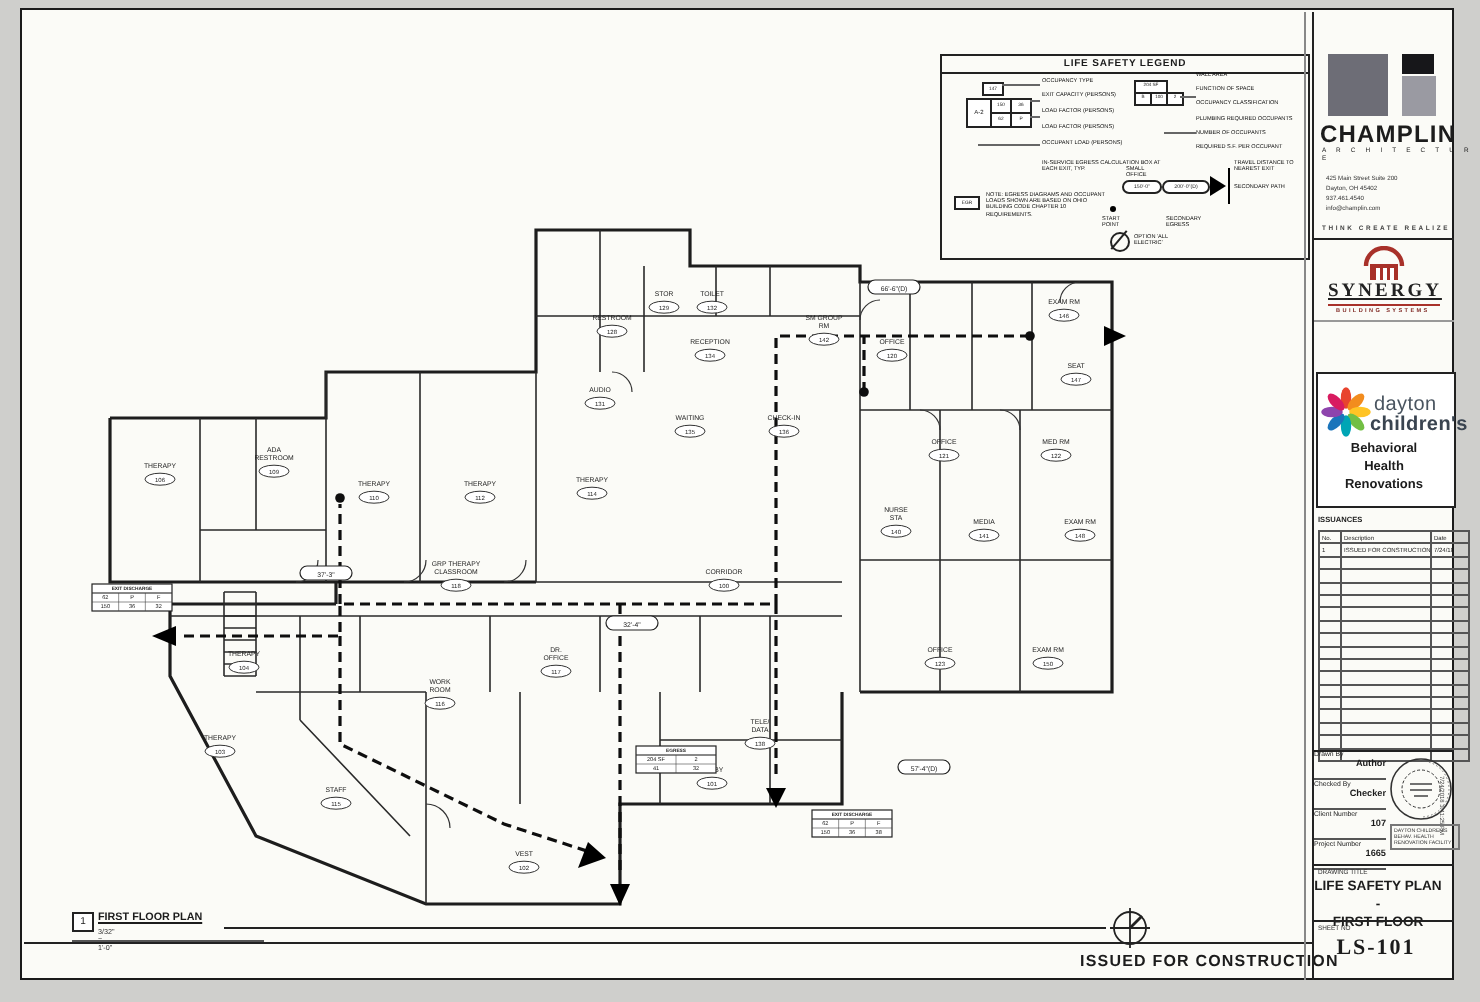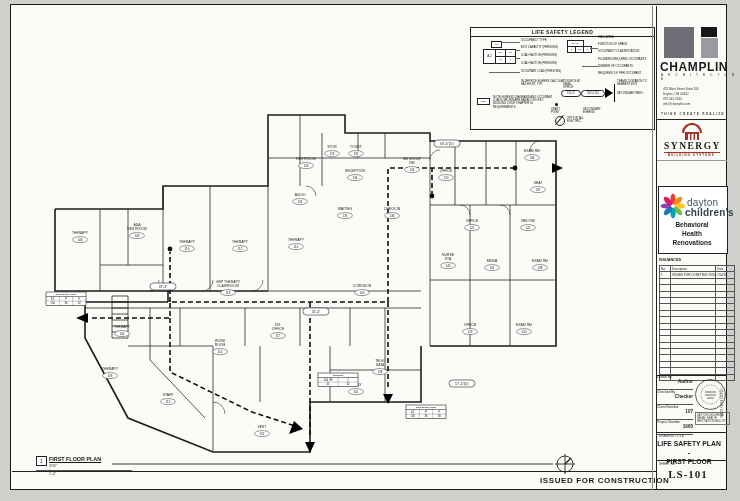--- a/index.html
+++ b/index.html
@@ -421,21 +421,21 @@
   <div id="tagline" class="abs" style="left:661px;top:112px;">THINK   CREATE   REALIZE</div>
   <div class="hline abs" style="left:657px;top:119px;width:70px;"></div>
 
   <svg class="abs" style="left:680px;top:123px;" width="24" height="18" viewBox="0 0 24 18">
     <path d="M3 10 A9 9 0 0 1 21 10" fill="none" stroke="#a8312a" stroke-width="2.2"></path>
     <rect x="5" y="9" width="14" height="8" fill="#a8312a"></rect>
     <rect x="8" y="11" width="2" height="6" fill="#fff"></rect>
     <rect x="11.5" y="11" width="2" height="6" fill="#fff"></rect>
     <rect x="15" y="11" width="2" height="6" fill="#fff"></rect>
   </svg>
-  <div id="syn-name" class="abs" style="left:664px;top:141px;">SYNERGY</div>
+  <div id="syn-name" class="abs" style="left:664px;top:141px;text-decoration:underline;">SYNERGY</div>
   <div class="hline abs" style="left:664px;top:152px;width:56px;border-color:#a8312a;"></div>
   <div id="syn-sub" class="abs" style="left:668px;top:153px;">BUILDING SYSTEMS</div>
   <div class="hline abs" style="left:657px;top:160px;width:70px;border-color:#999;"></div>
 
   <div class="abs" style="left:658px;top:186px;width:68px;height:66px;border:1px solid #222;background:#fff;"></div>
   <svg class="abs" style="left:660px;top:193px;" width="26" height="26" viewBox="-13 -13 26 26">
     <g>
       <ellipse cx="0" cy="-7" rx="2.6" ry="5.4" fill="#e8442e"></ellipse>
       <ellipse cx="0" cy="-7" rx="2.6" ry="5.4" fill="#f28c1e" transform="rotate(45)"></ellipse>
       <ellipse cx="0" cy="-7" rx="2.6" ry="5.4" fill="#ffc425" transform="rotate(90)"></ellipse>

